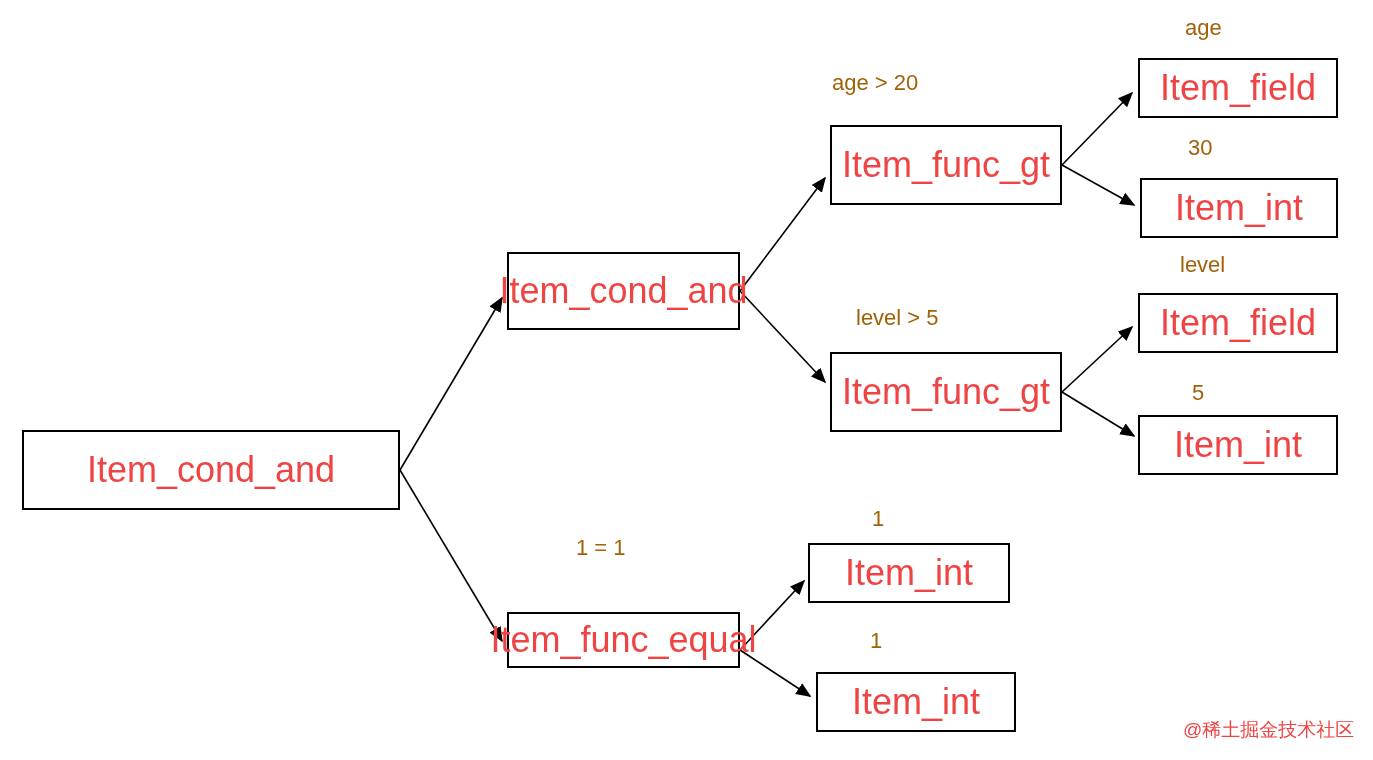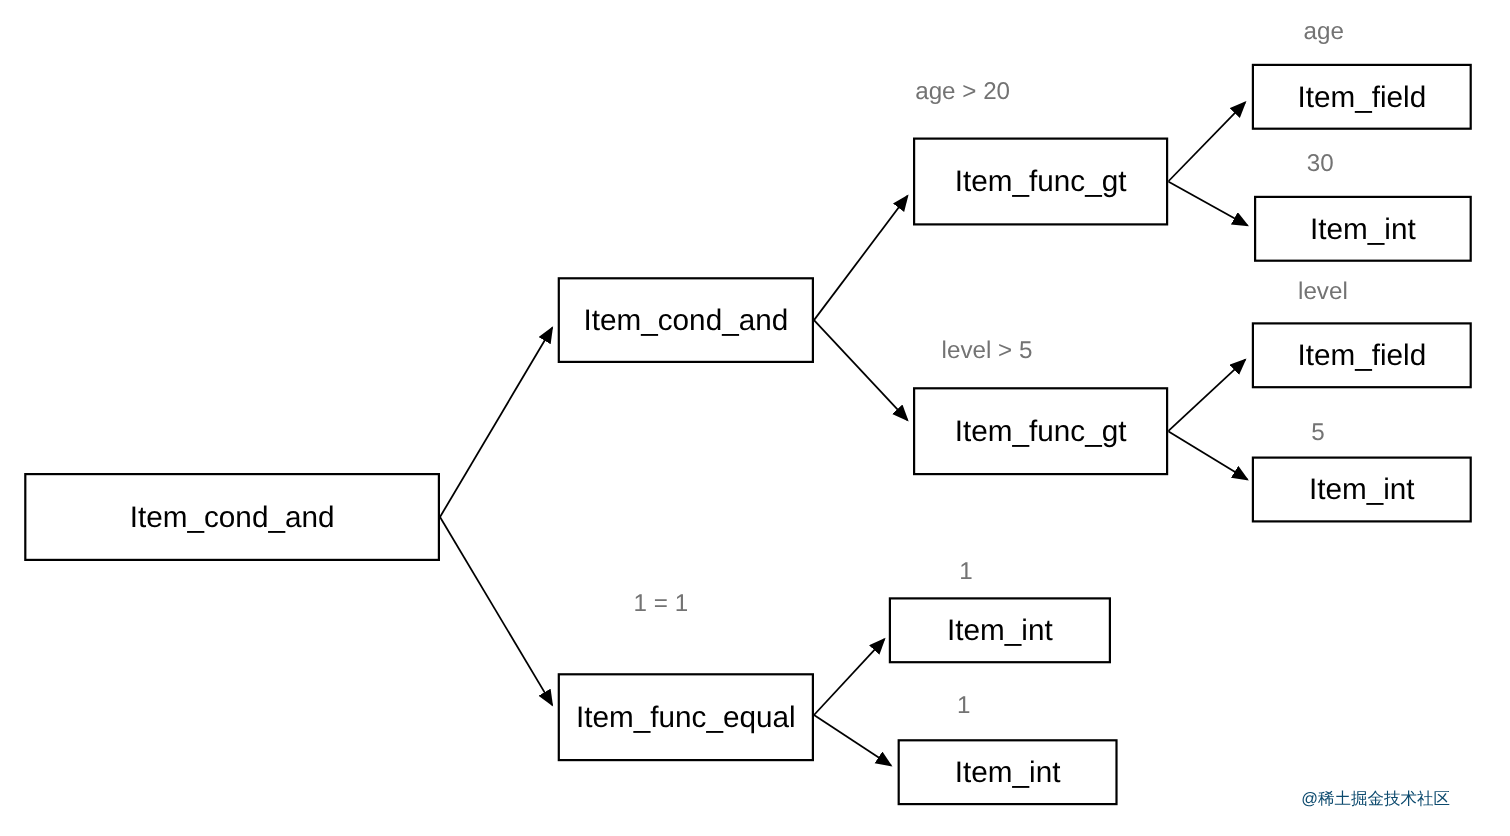--- a/index.html
+++ b/index.html
@@ -28,37 +28,37 @@
   .node {
     position: absolute;
     box-sizing: border-box;
     background: #ffffff;
     border: 2px solid #000000;
     display: flex;
     align-items: center;
     justify-content: center;
   }
   .node-label {
-    font-size: 27px;
-    color: #000000;
+    font-size: 36px;
+    color: #ef4444;
     white-space: nowrap;
   }
   .annot {
     position: absolute;
     font-size: 22px;
-    color: #737373;
+    color: #a16207;
     white-space: nowrap;
     line-height: 1.1;
   }
   .watermark {
     position: absolute;
     left: 1183px;
     top: 717px;
-    font-size: 15px;
-    color: #0c4a6e;
+    font-size: 19px;
+    color: #ef4444;
     white-space: nowrap;
   }
 </style>
 </head>
 <body>
 
 <div class="canvas">
 
   <svg class="edges" width="1373" height="760" aria-hidden="true">
     <defs>
@@ -103,21 +103,21 @@
   </div>
 
   <div class="node" style="left:1138px;top:293px;width:200px;height:60px">
     <span class="node-label">Item_field</span>
   </div>
 
   <div class="node" style="left:1138px;top:415px;width:200px;height:60px">
     <span class="node-label">Item_int</span>
   </div>
 
-  <div class="node" style="left:507px;top:612px;width:233px;height:80px">
+  <div class="node" style="left:507px;top:612px;width:233px;height:56px">
     <span class="node-label">Item_func_equal</span>
   </div>
 
   <div class="node" style="left:808px;top:543px;width:202px;height:60px">
     <span class="node-label">Item_int</span>
   </div>
 
   <div class="node" style="left:816px;top:672px;width:200px;height:60px">
     <span class="node-label">Item_int</span>
   </div>

